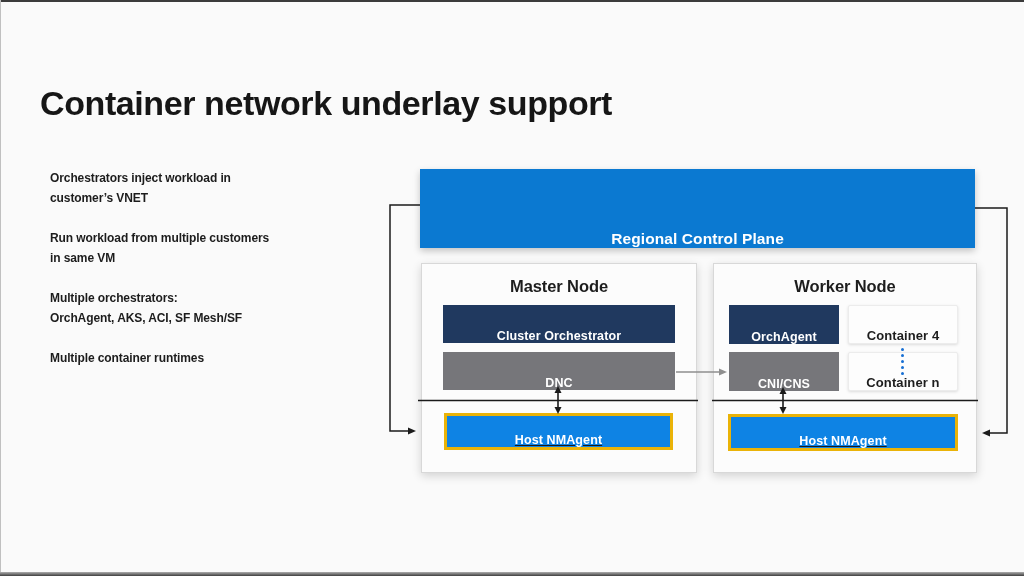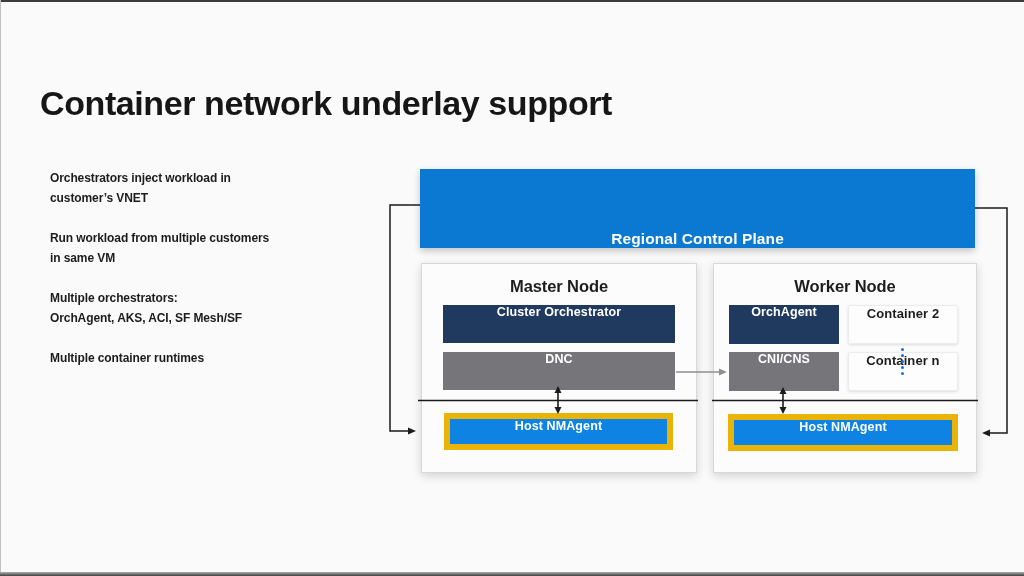--- a/index.html
+++ b/index.html
@@ -41,28 +41,28 @@
     box-shadow:0 3px 9px rgba(0,0,0,.16);
   }
   .node.master{left:421px;width:276px;}
   .node.worker{left:713px;width:264px;}
   .node h2{
     margin:13px 0 0 0;text-align:center;font-size:16.5px;font-weight:700;
     color:#1d1d1d;letter-spacing:-0.1px;
   }
 
   .chip{
-    position:absolute;display:flex;align-items:flex-start;justify-content:center;
+    position:absolute;display:flex;align-items:flex-end;justify-content:center;
     box-sizing:border-box;
   }
   .chip span{font-size:12.5px;font-weight:700;letter-spacing:.1px;}
   .chip.navy{background:var(--navy,#20395f);}
   .chip.gray{background:var(--box-gray,#76767a);}
   .chip.navy span,.chip.gray span,.chip.blue span{color:#fff;}
-  .chip.blue{background:var(--bright-blue,#0e83e4);border:6px solid #eab308;}
+  .chip.blue{background:var(--bright-blue,#0e83e4);border:3px solid #eab308;text-decoration:underline;}
   .chip.lite{
     background:#fdfdfd;border:1px solid #ececec;border-radius:2px;
     box-shadow:0 1px 3px rgba(0,0,0,.13);
   }
   .chip.lite span{color:#1d1d1d;font-size:13px;}
 
   .chip.cluster-orch{left:443px;top:305px;width:232px;height:38px;}
   .chip.dnc{left:443px;top:352px;width:232px;height:38px;}
   .chip.host-master{left:444px;top:413px;width:229px;height:37px;}
   .chip.orchagent{left:729px;top:305px;width:110px;height:39px;}
@@ -121,21 +121,21 @@
     <span>Host NMAgent</span>
   </div>
 
   <div class="chip gray cni">
     <span>CNI/CNS</span>
   </div>
   <div class="chip navy orchagent">
     <span>OrchAgent</span>
   </div>
   <div class="chip lite c1">
-    <span>Container 2</span>
+    <span>Container 4</span>
   </div>
   <div class="chip lite cn">
     <span>Container n</span>
   </div>
   <div class="chip blue host-worker">
     <span>Host NMAgent</span>
   </div>
 
   <div class="vdots">
     <i></i>

